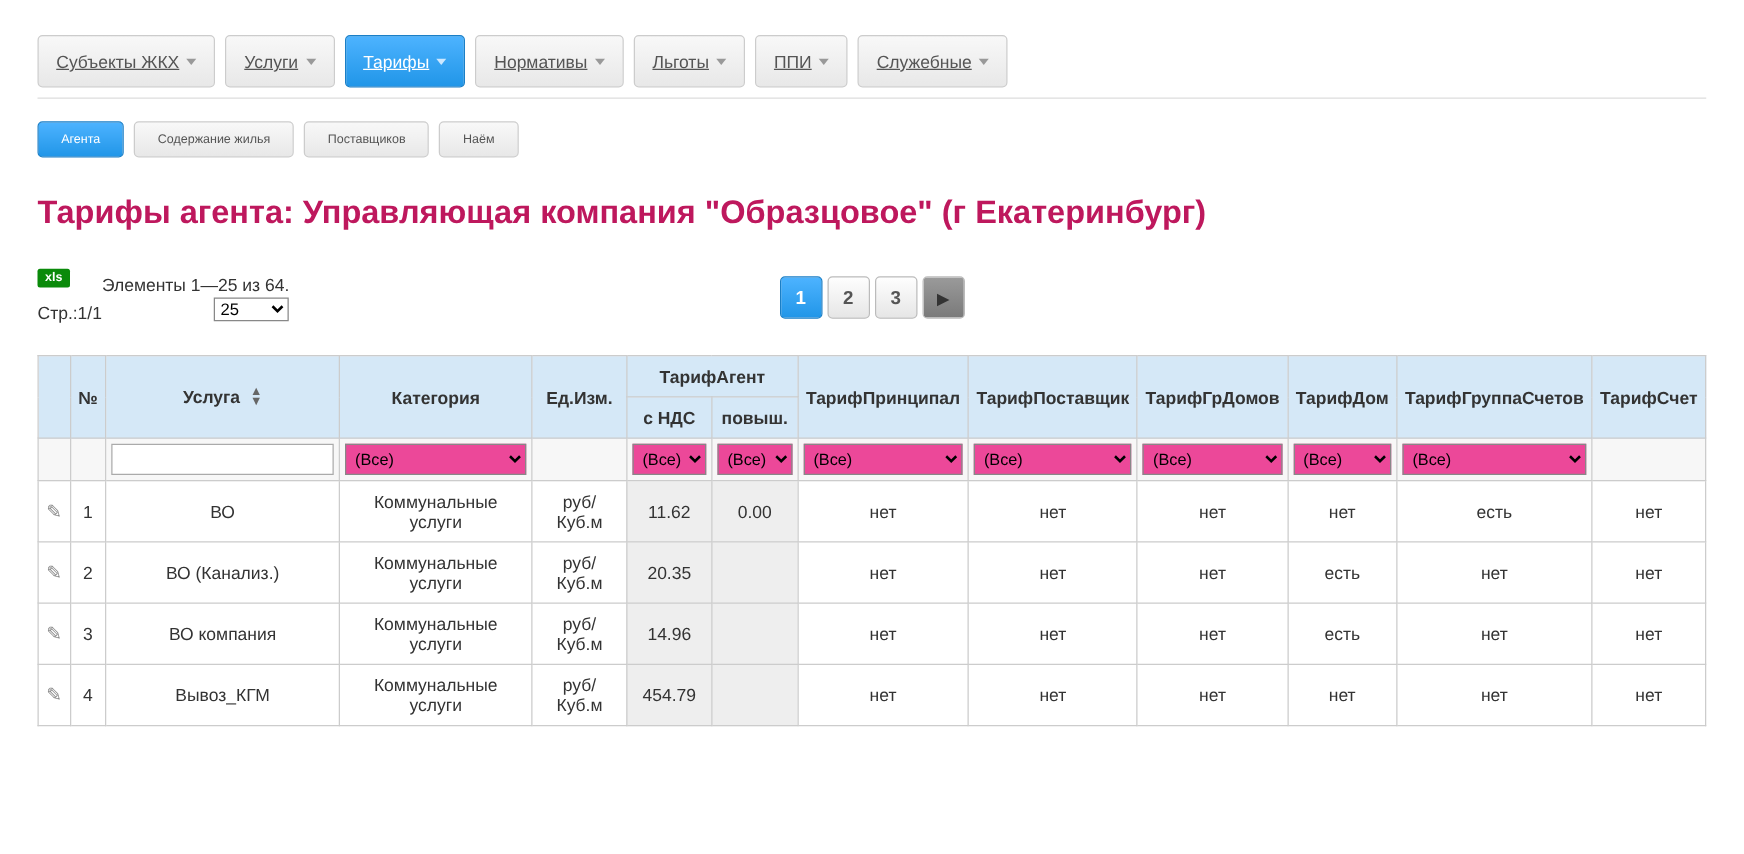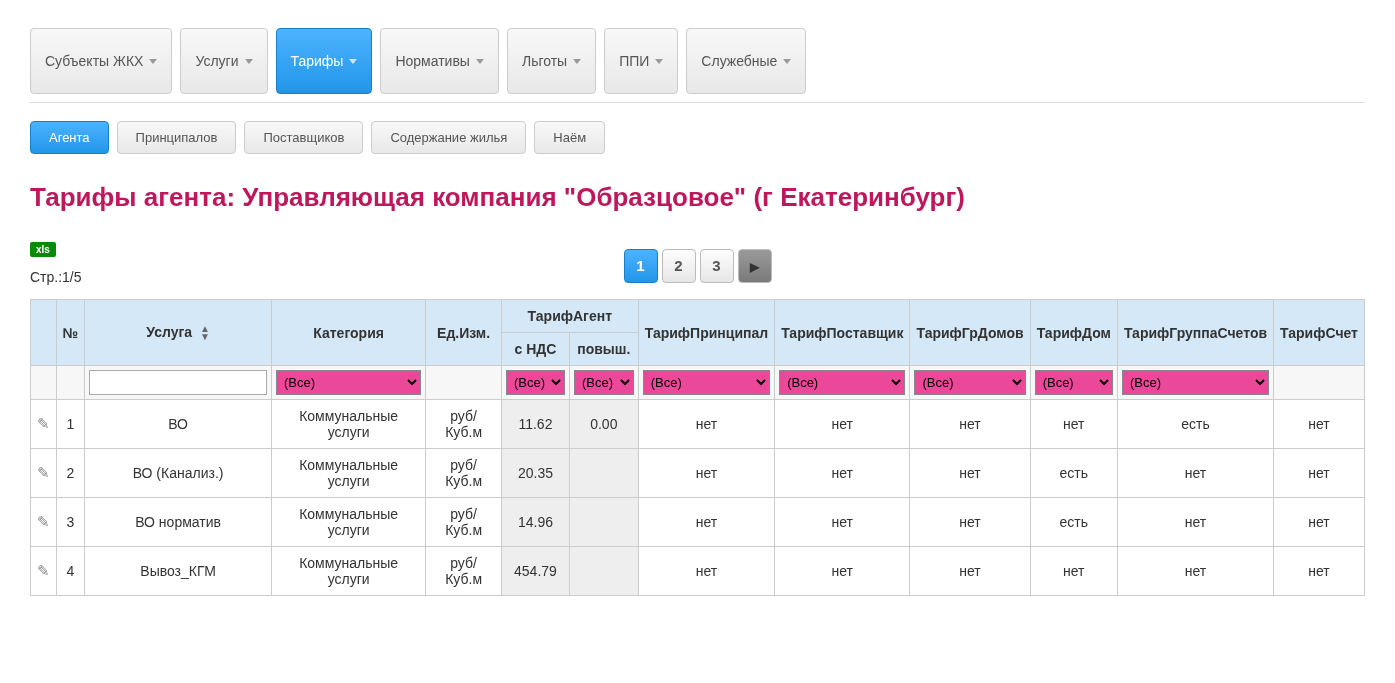--- a/index.html
+++ b/index.html
@@ -14,27 +14,28 @@
   display: flex;
   gap: 8px;
   padding: 8px 0;
   border-bottom: 1px solid #ddd;
   margin-bottom: 10px;
 }
 .nav-btn {
   background: linear-gradient(#f8f8f8, #e8e8e8);
   border: 1px solid #ccc;
   border-radius: 4px;
-  padding: 24px 14px;
+  padding: 12px 14px;
   font-size: 14px;
   color: #555;
   cursor: pointer;
   display: flex;
   align-items: center;
   gap: 6px;
+  text-decoration: underline;
 }
 .nav-btn.active {
   background: linear-gradient(#4db3ff, #2196e8);
   color: #fff;
   border-color: #1a7fc7;
   align-items: center;
 }
 .caret {
   width: 0; height: 0;
   border-left: 4px solid transparent;
@@ -48,42 +49,42 @@
   display: flex;
   gap: 8px;
   padding: 8px 0;
   margin-bottom: 20px;
 }
 .sub-btn {
   background: linear-gradient(#f8f8f8, #e8e8e8);
   border: 1px solid #ccc;
   border-radius: 4px;
   padding: 8px 18px;
-  font-size: 13px;
+  font-size: 10px;
   color: #555;
   cursor: pointer;
 }
 .sub-btn.active {
   background: linear-gradient(#4db3ff, #2196e8);
   color: #fff;
   border-color: #1a7fc7;
 }
 
 h2.page-title {
   font-size: 26px;
   font-weight: bold;
   color: #be185d;
   margin-bottom: 27px;
 }
 
 .toolbar-row {
   display: flex;
   align-items: center;
   justify-content: flex-start;
-  margin-bottom: 8px;
+  margin-bottom: 20px;
 }
 .xls-badge {
   background: #0a8a0a;
   color: white;
   font-size: 10px;
   font-weight: bold;
   padding: 2px 6px;
   border-radius: 2px;
   display: inline-block;
 }
@@ -192,39 +193,44 @@
     <button class="nav-btn">Услуги<span class="caret"></span></button>
     <button class="nav-btn active">Тарифы<span class="caret"></span></button>
     <button class="nav-btn">Нормативы<span class="caret"></span></button>
     <button class="nav-btn">Льготы<span class="caret"></span></button>
     <button class="nav-btn">ППИ<span class="caret"></span></button>
     <button class="nav-btn">Служебные<span class="caret"></span></button>
   </div>
 
 <div class="subnav" id="sub-nav">
     <button class="sub-btn active">Агента</button>
-    <button class="sub-btn">Принципалов</button>
+    <button class="sub-btn">Содержание жилья</button>
     <button class="sub-btn">Поставщиков</button>
-    <button class="sub-btn">Содержание жилья</button>
     <button class="sub-btn">Наём</button>
   </div>
 
 <h2 class="page-title">Тарифы агента: Управляющая компания "Образцовое" (г Екатеринбург)</h2>
 
 <div class="toolbar-row">
   <div>
     <span class="xls-badge">xls</span>
-    <div class="page-counter" style="margin-top:12px;">Стр.:1/5</div>
+    <div class="page-counter" style="margin-top:12px;">Стр.:1/1</div>
   </div>
   <div class="pager-wrap" id="pager">
       <button class="page-btn active">1</button>
       <button class="page-btn">2</button>
       <button class="page-btn">3</button>
       <button class="page-btn next"></button>
     </div>
+  <div class="right-info">
+    <div>Элементы 1—25 из 64.</div>
+    <select>
+      <option>25</option>
+    </select>
+  </div>
 </div>
 
 <table class="grid">
   <thead>
     <tr>
       <th rowspan="2"></th>
       <th rowspan="2">№</th>
       <th rowspan="2">
         <span>Услуга</span>
         <span class="sort-arrows">
@@ -289,21 +295,21 @@
         <td>нет</td>
         <td>нет</td>
         <td>нет</td>
         <td>есть</td>
         <td>нет</td>
         <td>нет</td>
       </tr>
       <tr>
         <td><span class="pencil-icon"></span></td>
         <td>3</td>
-        <td>ВО норматив</td>
+        <td>ВО компания</td>
         <td>Коммунальные услуги</td>
         <td>руб/Куб.м</td>
         <td class="val-highlight">14.96</td>
         <td class="val-highlight"></td>
         <td>нет</td>
         <td>нет</td>
         <td>нет</td>
         <td>есть</td>
         <td>нет</td>
         <td>нет</td>

